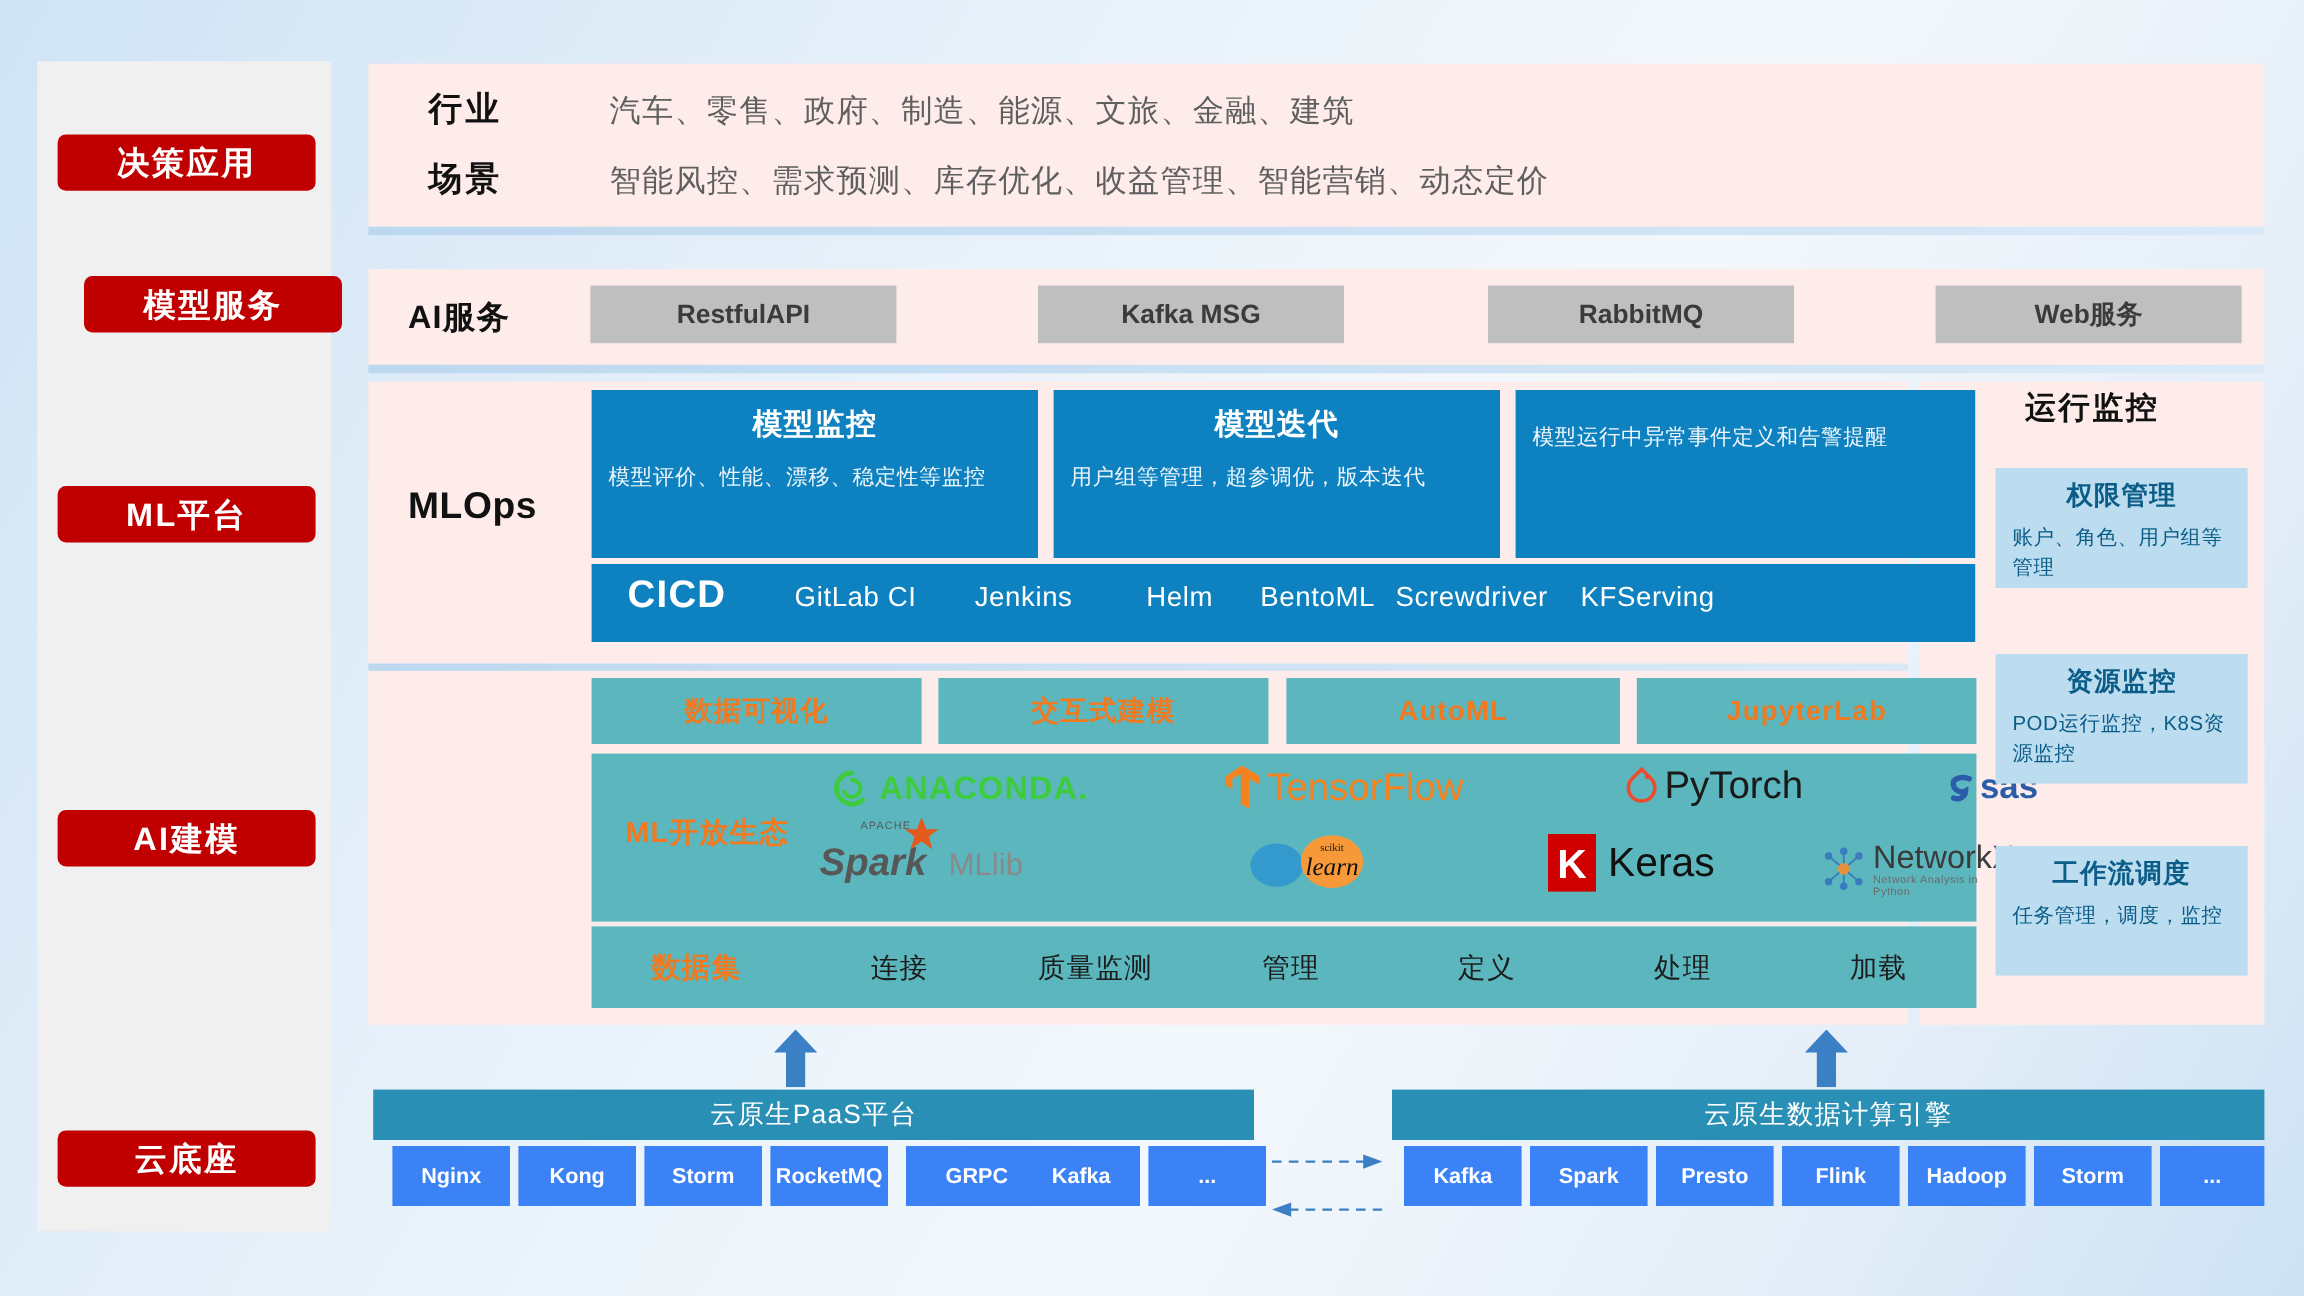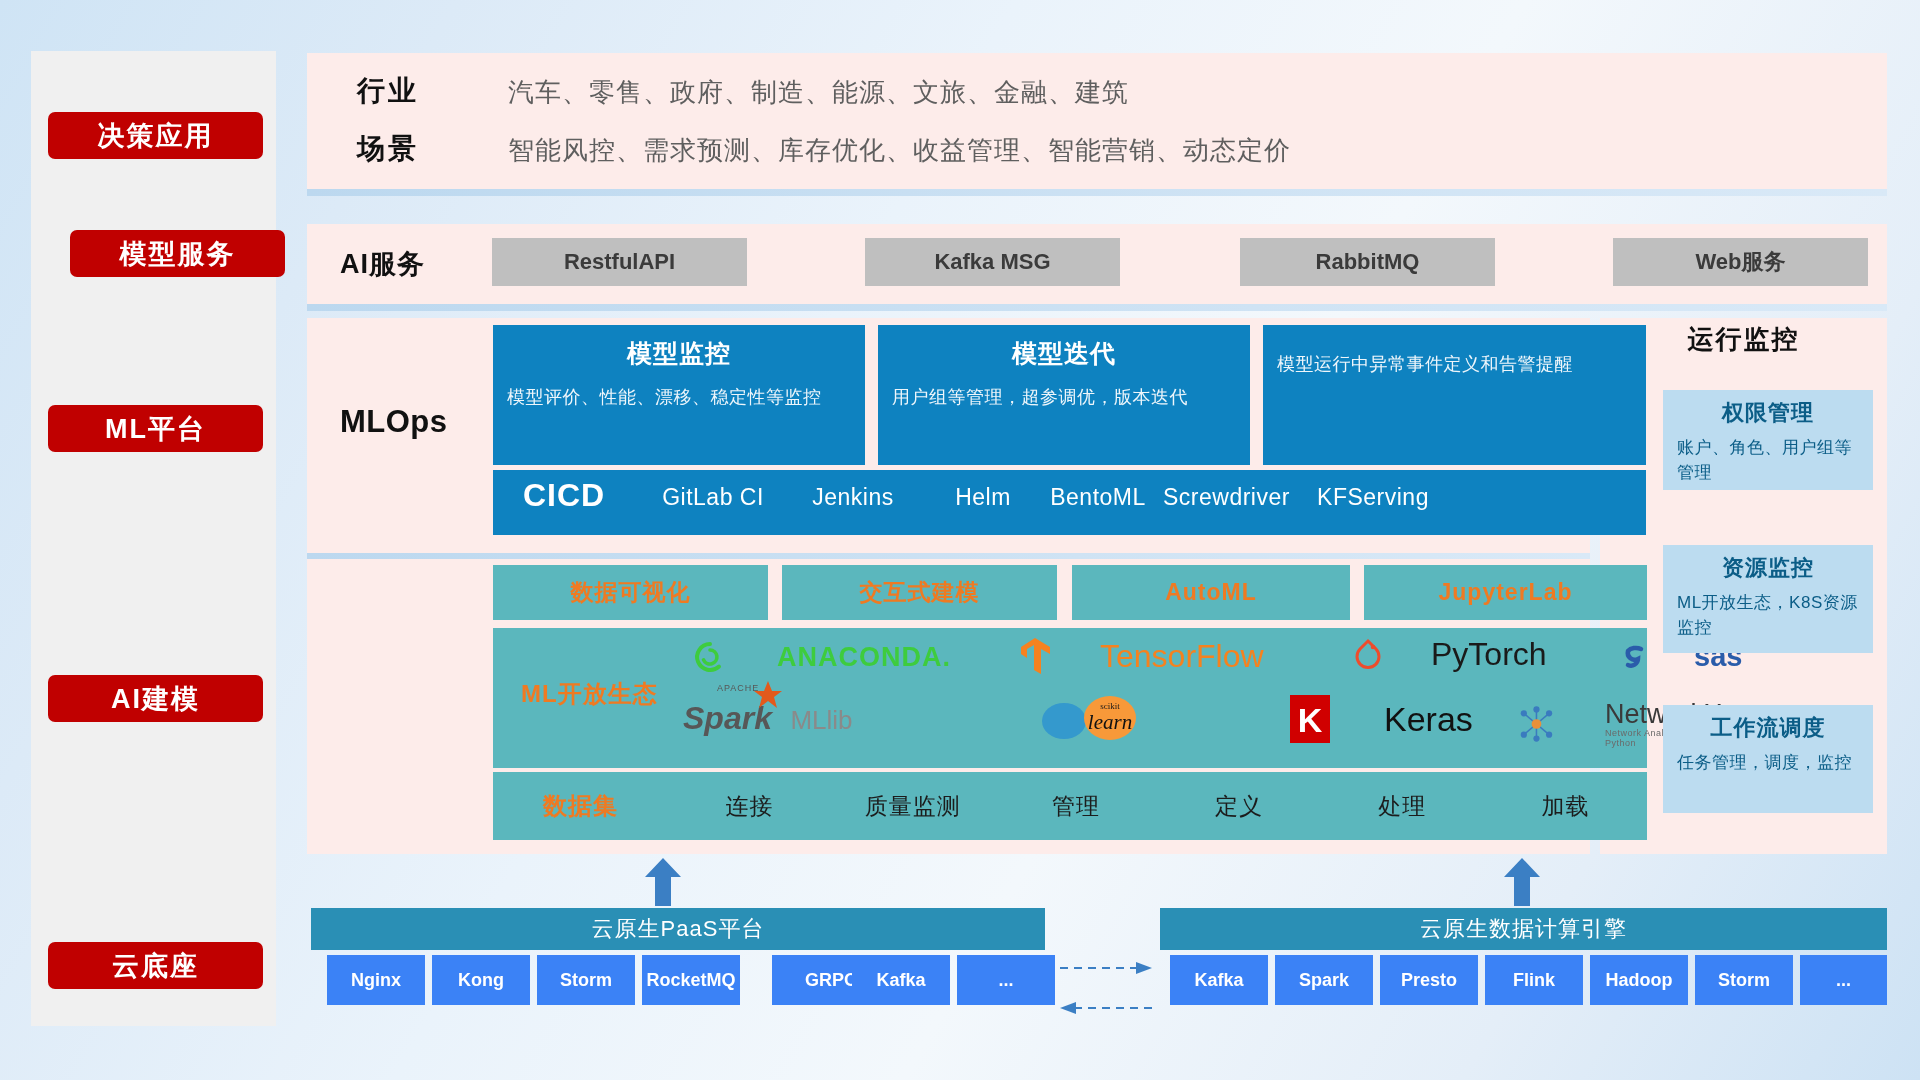--- a/index.html
+++ b/index.html
@@ -101,21 +101,21 @@
   .lc2{left:782px;width:275px;}
   .lc3{left:1072px;width:278px;}
   .lc4{left:1364px;width:283px;}
 
   .eco{
     position:absolute;left:493px;top:628px;width:1154px;height:140px;background:#5bb7bd;
   }
   .eco-label{
     position:absolute;left:28px;top:50px;color:#ef7a22;font-size:24px;font-weight:bold;letter-spacing:1px;
   }
-  .logo{position:absolute;display:flex;align-items:center;gap:44px;}
+  .logo{position:absolute;display:flex;align-items:center;}
   .logo .txt{font-weight:bold;}
 
   .ds{
     position:absolute;left:493px;top:772px;width:1154px;height:68px;background:#5bb7bd;
     display:flex;align-items:center;
   }
   .ds .ds-title{color:#ef7a22;font-size:24px;font-weight:bold;width:175px;text-align:center;letter-spacing:1px;}
   .ds .ds-item{color:#1c1c1c;font-size:23px;flex:1;text-align:center;letter-spacing:1px;}
 
   
@@ -336,21 +336,21 @@
     <div class="ds-item">加载</div>
   </div>
 
   <div class="rmon-title">运行监控</div>
   <div class="rmon-card rc1">
     <div class="t">权限管理</div>
     <div class="d">账户、角色、用户组等管理</div>
   </div>
   <div class="rmon-card rc2">
     <div class="t">资源监控</div>
-    <div class="d">ML开放生态，K8S资源监控</div>
+    <div class="d">POD运行监控，K8S资源监控</div>
   </div>
   <div class="rmon-card rc3">
     <div class="t">工作流调度</div>
     <div class="d">任务管理，调度，监控</div>
   </div>
 
   <div class="uparrow" style="left:643px;top:858px;">
     <svg width="40" height="48" viewBox="0 0 40 48">
         <polygon points="20,0 38,19 28,19 28,48 12,48 12,19 2,19" fill="#3b7fc4"></polygon>
       </svg>
@@ -386,21 +386,21 @@
     </div>
   <div class="chip" style="left:432px;width:98px;">
       <span>Kong</span>
     </div>
   <div class="chip" style="left:537px;width:98px;">
       <span>Storm</span>
     </div>
   <div class="chip" style="left:642px;width:98px;">
       <span>RocketMQ</span>
     </div>
-  <div class="chip" style="left:772px;width:118px;">
+  <div class="chip" style="left:755px;width:118px;">
       <span>GRPC</span>
     </div>
   <div class="chip" style="left:852px;width:98px;">
       <span>Kafka</span>
     </div>
   <div class="chip" style="left:957px;width:98px;">
       <span>...</span>
     </div>
 
   <div class="chip" style="left:1170px;width:98px;">

